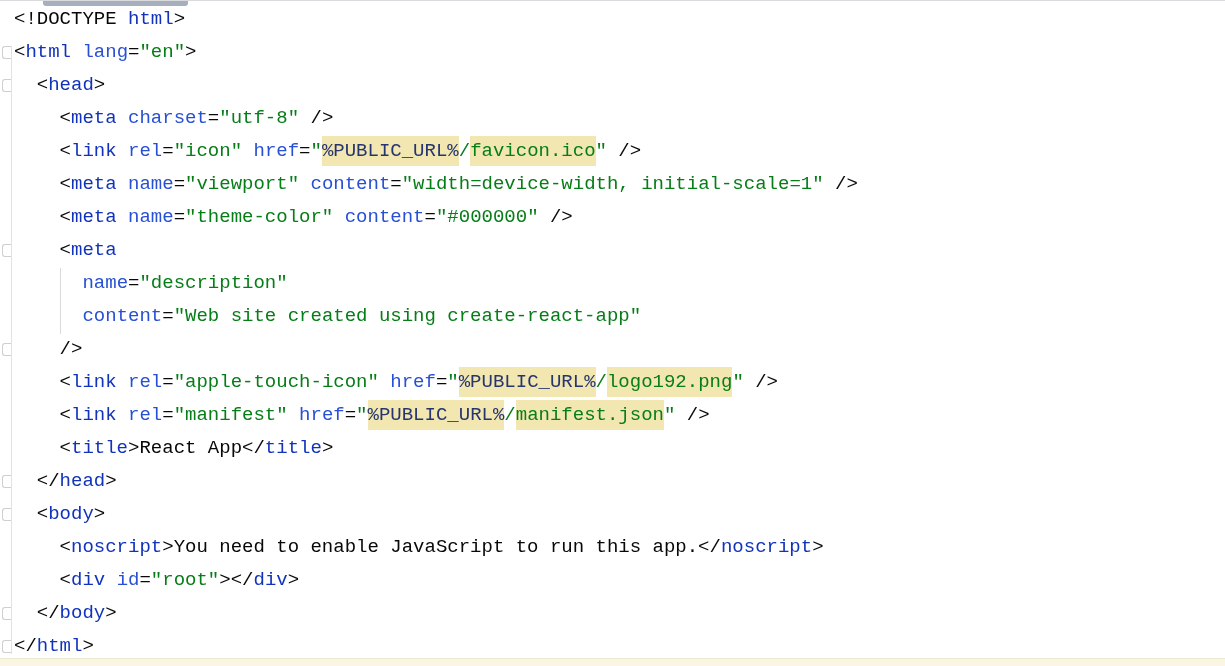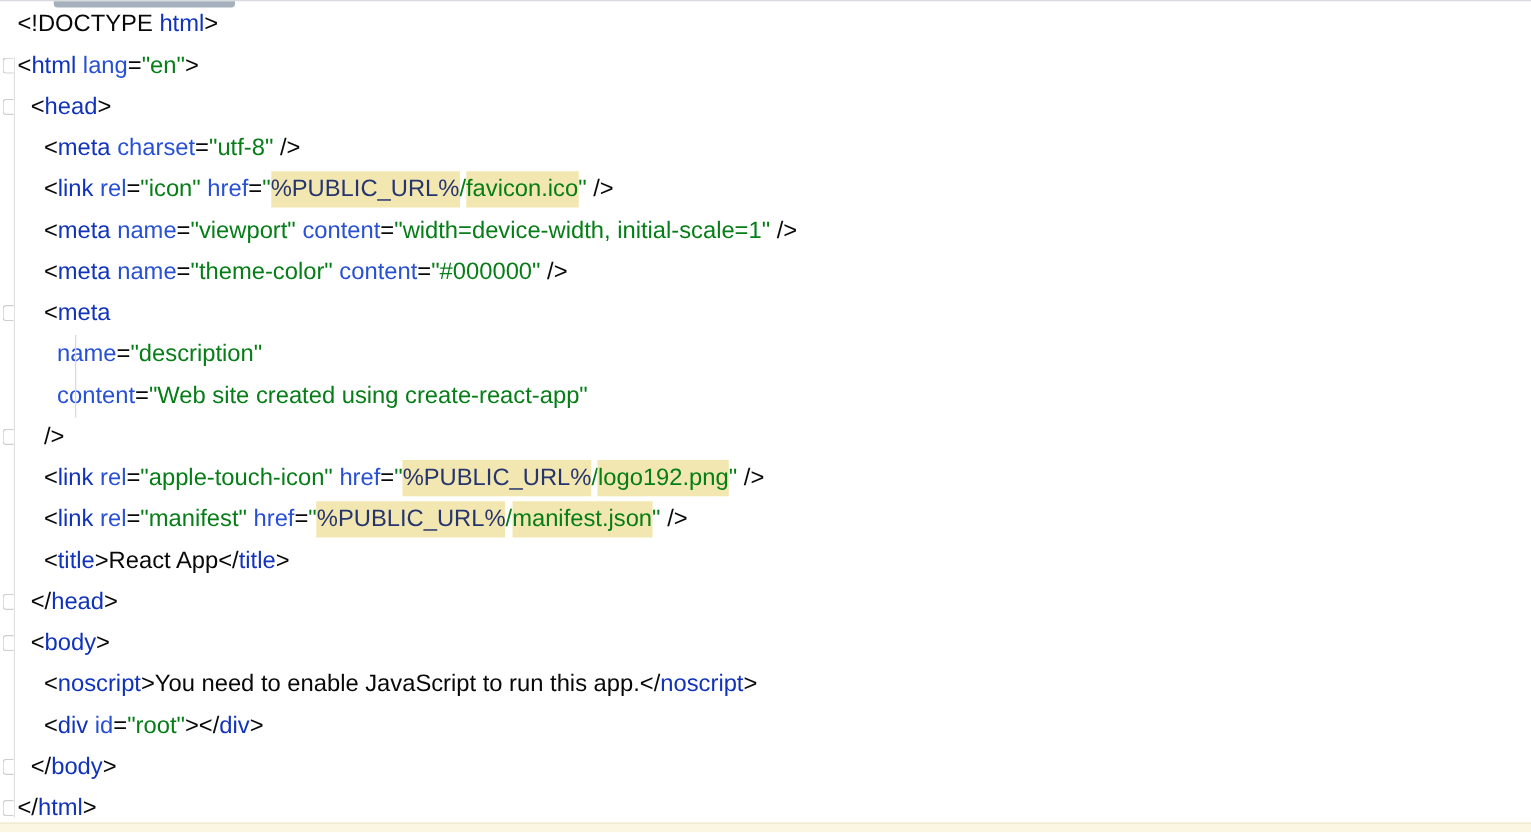--- a/index.html
+++ b/index.html
@@ -31,21 +31,21 @@
     position: absolute; left: 2px; width: 9px; height: 13px;
     background: #ffffff;
     border: 1px solid var(--c-foldborder, #cfcfcf);
     border-right: none;
     border-radius: 3px 0 0 3px;
     box-sizing: border-box;
   }
   
   .code {
     position: absolute; left: 14px; top: 3px; margin: 0;
-    font-family: Liberation Sans, sans-serif;
+    font-family: Liberation Mono, monospace;
     font-size: 19px;
     line-height: 33px;
     color: var(--c-plain, #080808);
   }
   .code .line { white-space: pre; height: 33px; }
   .tk-p  { color: var(--c-plain, #080808); }
   .tk-t  { color: var(--c-tag, #1133bb); }
   .tk-a  { color: var(--c-attr, #2850d4); }
   .tk-s  { color: var(--c-string, #067d17); }
   .tk-ph { color: var(--c-placeholder, #27356f); background: var(--c-hl, #f2e7b0); padding: 4px 0; text-align: right; }

